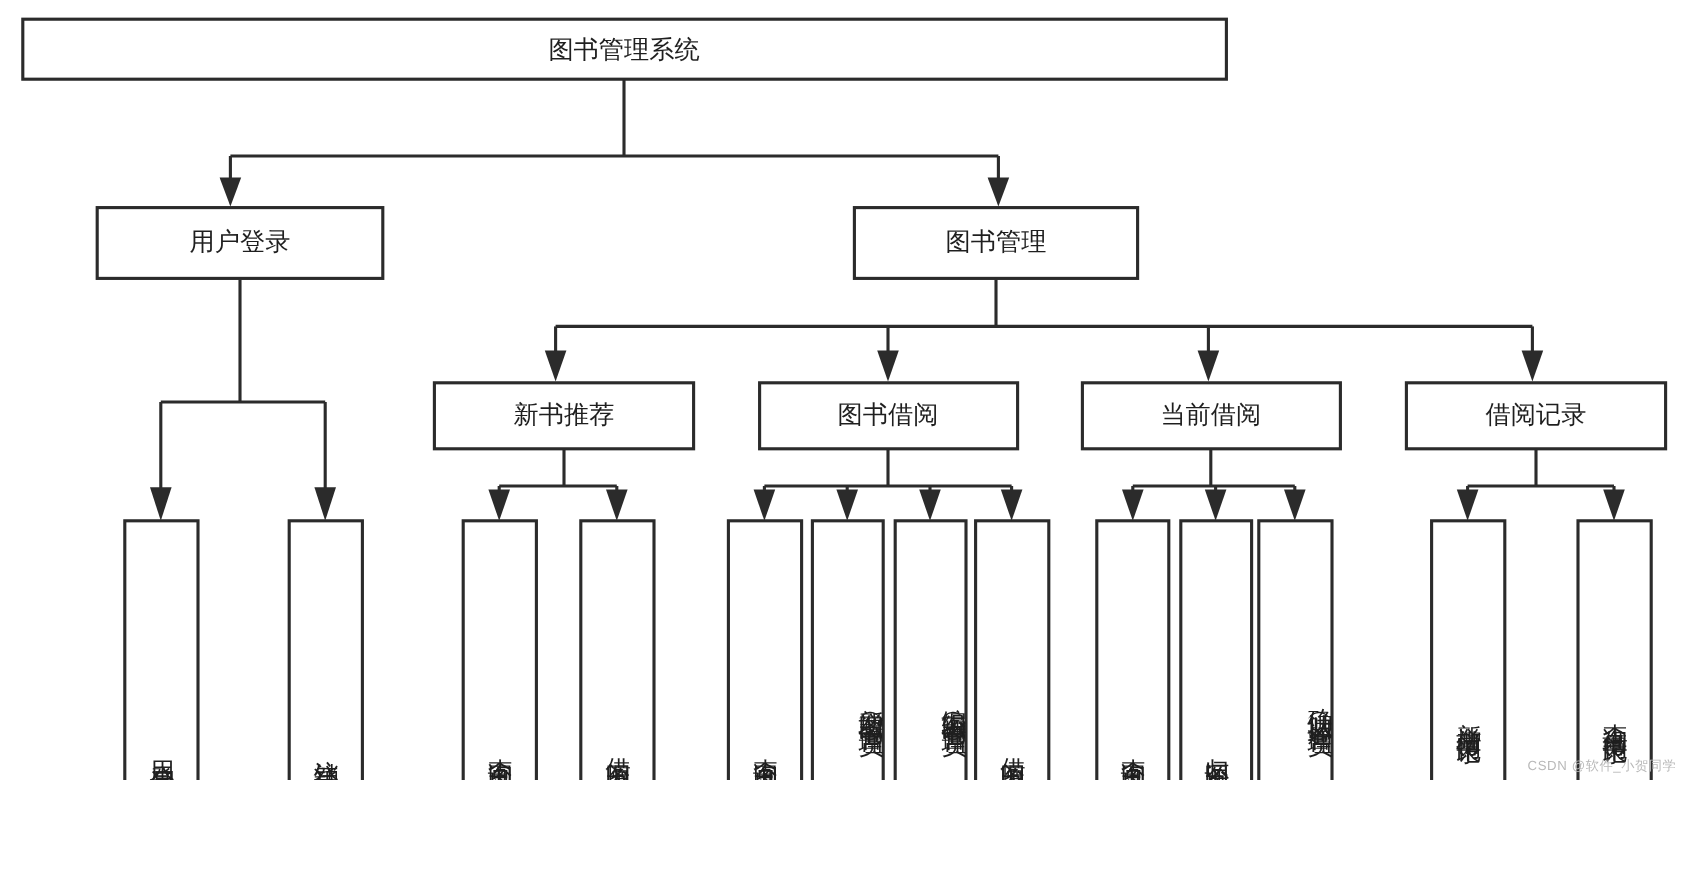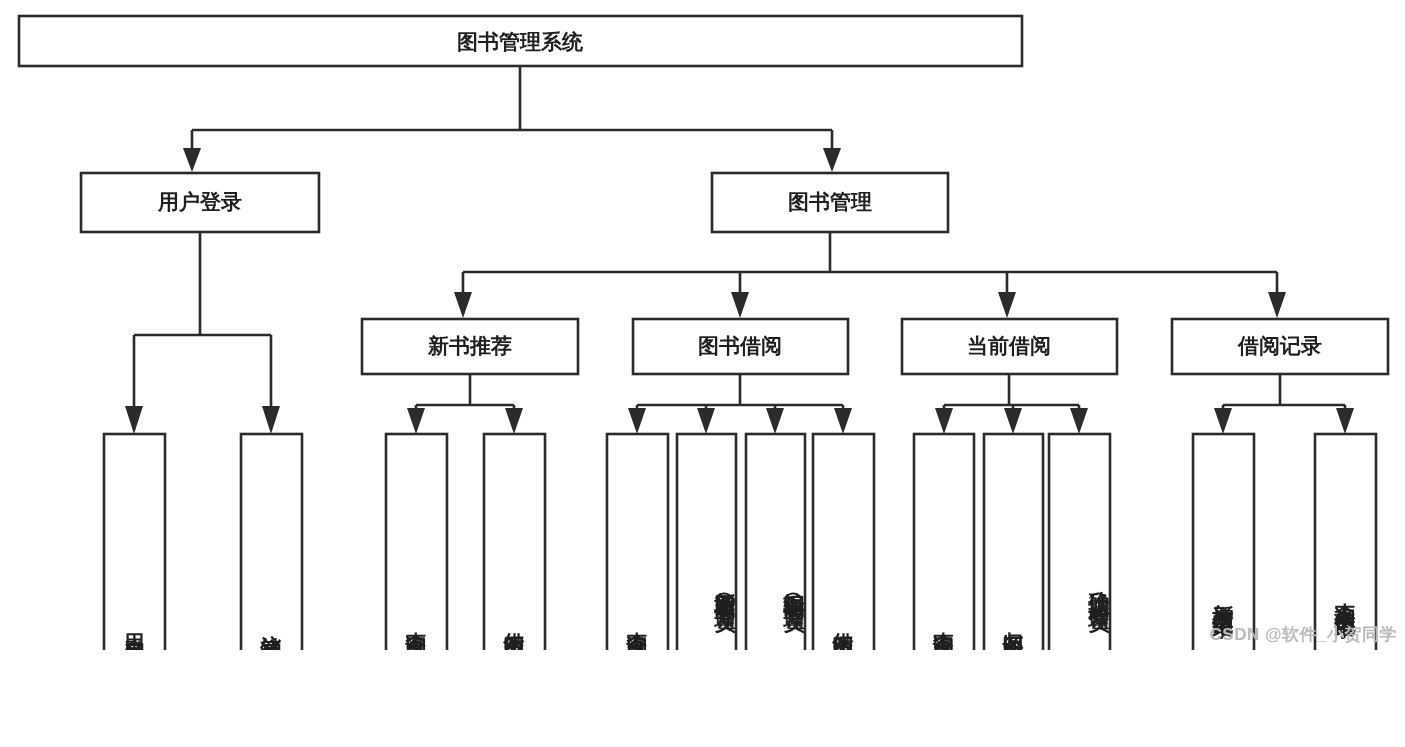--- a/index.html
+++ b/index.html
@@ -10,21 +10,20 @@
   }
   body {
     font-family: "Liberation Sans", "DejaVu Sans", sans-serif;
   }
   #diagram-root {
     position: relative;
     width: 1405px;
     height: 650px;
     background: #ffffff;
     overflow: hidden;
-    font-weight: bold;
   }
   svg#tree-svg {
     position: absolute;
     left: 0;
     top: 0;
     width: 1405px;
     height: 747px;
     display: block;
   }
   .node-box {
@@ -66,21 +65,21 @@
   }
   .leaf-label.mid {
     align-items: center;
   }
   #watermark {
     position: absolute;
     right: 8px;
     bottom: 4px;
     color: #b9b9b9;
     font-family: "Liberation Sans", "DejaVu Sans", sans-serif;
-    font-size: 17px;
+    font-size: 11px;
     letter-spacing: 0.5px;
     user-select: none;
     margin-left: 12px;
   }
 </style>
 </head>
 <body>
 
 <div id="diagram-root">
 

